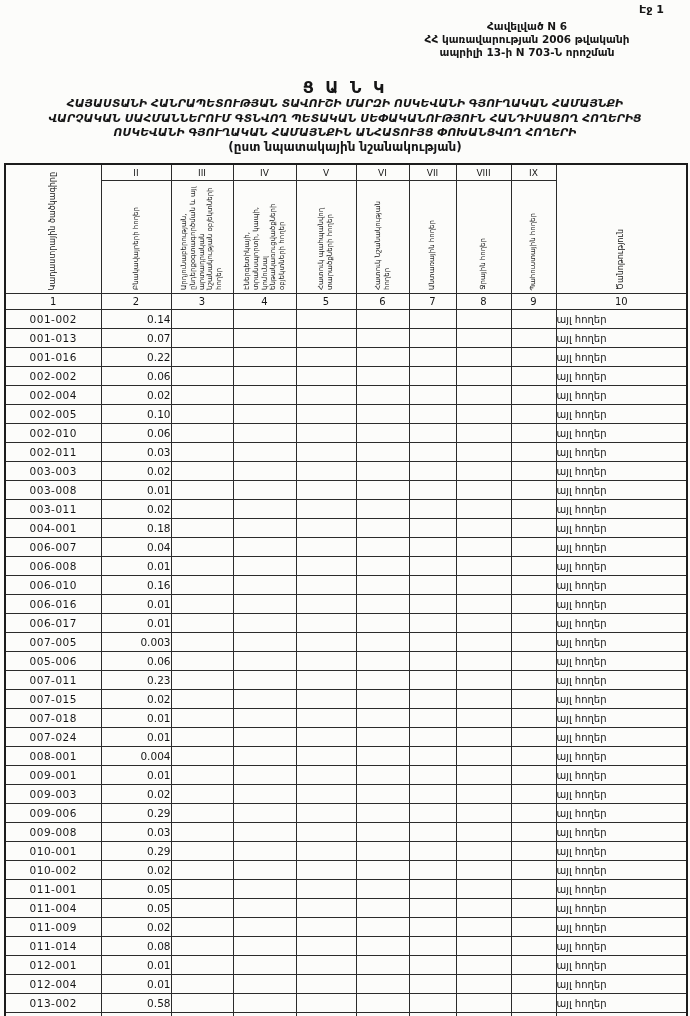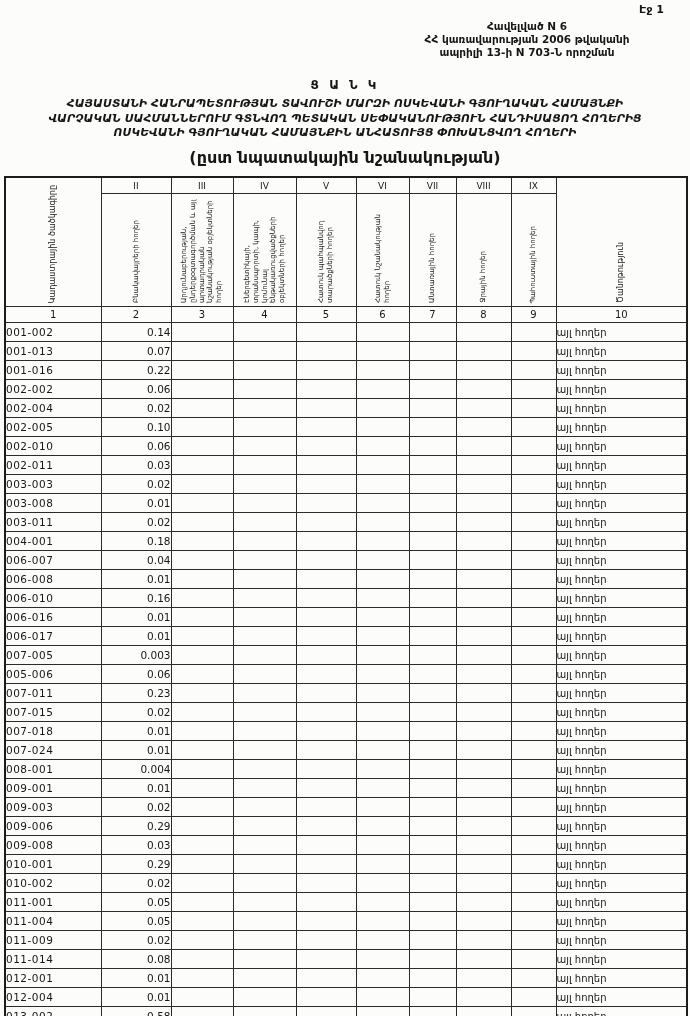--- a/index.html
+++ b/index.html
@@ -21,23 +21,23 @@
     width:290px;
     margin-left:auto; margin-right:18px;
     text-align:center;
     font-size:10.5px; font-weight:bold; line-height:1.22;
   }
   .title-block {
     margin-top:20px;
     text-align:center;
     font-weight:bold;
   }
-  .title-head { font-size:12px; letter-spacing:3px; margin-bottom:5px; }
+  .title-head { font-size:16px; letter-spacing:3px; }
   .title-line { font-size:11px; line-height:1.3;font-style:italic; }
-  .title-sub { font-size:16px; margin-top:8px; }
+  .title-sub { font-size:12px; margin-top:0; }
 
   table.lands {
     border-collapse:collapse;
     table-layout:fixed;
     width:682px;
     margin:9px 0 0 4px;
     border:2px solid #1c1c1c;
   }
   table.lands th, table.lands td {
     border:1px solid #2b2b2b;
@@ -56,21 +56,21 @@
     line-height:1.25;
     max-height:120px;
     margin:0 auto;
     padding:3px 1px;
     text-align:left;
     font-weight:normal;
   }
   .rot.big { font-size:8px; }
   th.numcell { height:15px; font-size:10px; font-weight:bold; text-align:center; }
   tbody td { height:18px; font-size:10.5px; }
-  td.code { text-align:left; padding-left:3px; letter-spacing:0.5px;margin-left:41px; }
+  td.code { text-align:center; padding-left:3px; letter-spacing:0.5px;margin-left:41px; }
   td.val  { text-align:right; }
   td.note { text-align:left; padding-left:5px; font-size:10px; }
 </style>
 </head>
 <body>
 
 <div class="page">
 
   <div class="page-no">Էջ 1</div>
 

